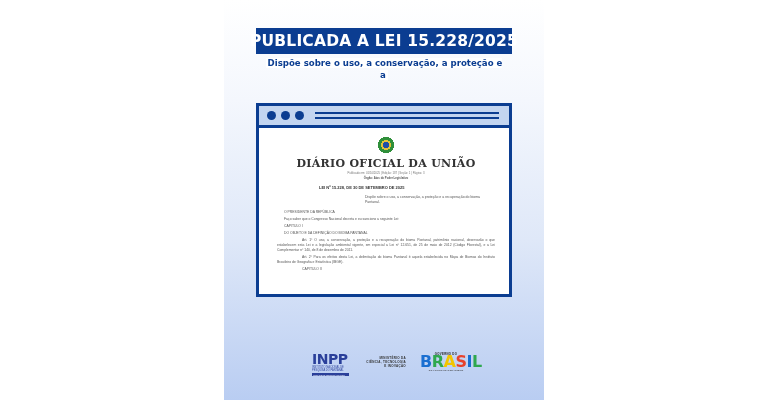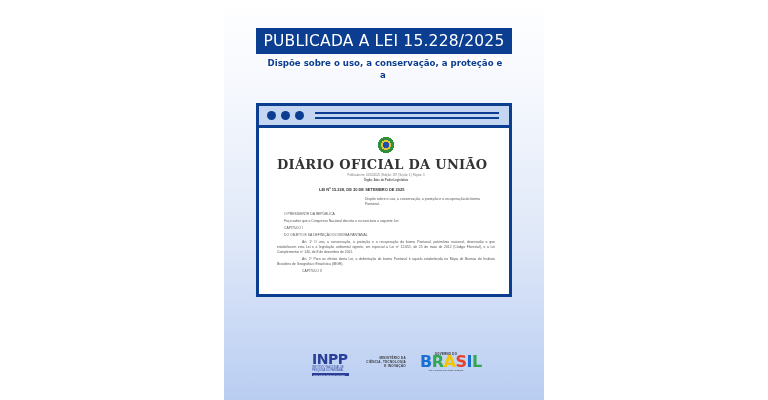--- a/index.html
+++ b/index.html
@@ -7,21 +7,21 @@
   body { position: relative; font-family: "Liberation Sans", sans-serif; }
 
   .poster {
     position: absolute; left: 224px; top: 0; width: 320px; height: 400px;
     background: linear-gradient(180deg, #ffffff 0%, #f4f7fd 25%, #dfe8f8 60%, #b9cdf2 100%);
   }
 
   .title-banner {
     position: absolute; left: 32px; top: 28px; width: 256px; height: 26px;
     background: #0b3d91; color: #ffffff;
-    font-family: "DejaVu Sans", sans-serif; font-weight: normal; font-size: 15.5px;
+    font-family: "DejaVu Sans", sans-serif; font-weight: bold; font-size: 15.5px;
     display: flex; align-items: center; justify-content: center; letter-spacing: 0.2px;
     white-space: nowrap;
   }
   .subtitle {
     position: absolute; left: 40px; top: 57px; width: 240px;
     text-align: center; color: #0b3d91;
     font-family: "DejaVu Sans", sans-serif; font-weight: bold; font-size: 8.6px; line-height: 12px;
   }
   .subtitle span { background: #ffffff; padding: 0 2px; }
 
@@ -33,21 +33,21 @@
     height: 22px; background: #c3d5f0; border-bottom: 3px solid #0b3d91;
     display: flex; align-items: center; padding-left: 8px; gap: 5px;
   }
   .dot { width: 9px; height: 9px; border-radius: 50%; background: #0b3d91; }
   .bar-lines { margin-left: 6px; display: flex; flex-direction: column; gap: 3px; }
   .bar-line { width: 184px; height: 2px; background: #0b3d91; }
 
   .doc { position: relative; padding: 6px 14px 0 18px; color: #444; }
   .coat { width: 18px; height: 18px; margin: 2px auto 0; border-radius: 50%;
     background: radial-gradient(circle at 50% 50%, #1f4fa8 0 3px, #e4c23a 3px 5px, #2f8f3a 5px 8px, transparent 8px); }
-  .doc-title { text-align: left; font-family: "DejaVu Serif", serif; font-weight: bold; font-size: 13px; color: #333; margin-top: 3px; letter-spacing: 0.3px; }
+  .doc-title { text-align: center; font-family: "DejaVu Serif", serif; font-weight: bold; font-size: 11px; color: #333; margin-top: 3px; letter-spacing: 0.3px; }
   .doc-meta { text-align: center; font-size: 2.8px; color: #777; margin-top: 1px; }
   .doc-organ { text-align: center; font-size: 2.8px; color: #555; margin-top: 1px; font-weight: bold; }
   .doc-lawtitle { font-size: 4px; font-weight: bold; color: #333; margin-top: 5px; padding-left: 42px; }
   .doc-ementa { font-size: 3.5px; color: #555; margin-top: 5px; margin-left: 88px; width: 130px; line-height: 5px; }
   .doc-p { font-size: 3.4px; color: #555; line-height: 5px; margin-top: 2px; padding-left: 7px; }
   .doc-p.indent { text-indent: 25px; padding-left: 0; text-align: justify; }
   .doc-p.first { margin-top: 5px; }
   .doc-p.chap2 { padding-left: 25px; }
 
   .logos { position: absolute; left: 88px; top: 352px; width: 160px; height: 32px; display: flex; align-items: flex-start; gap: 14px; }

